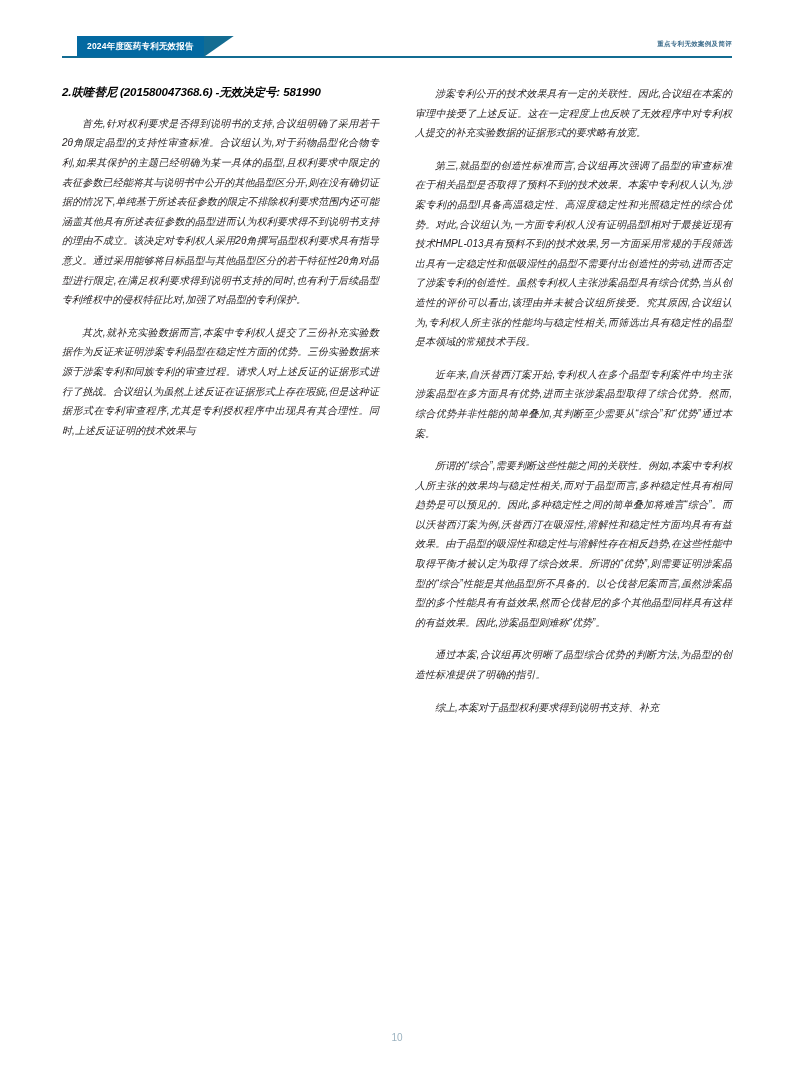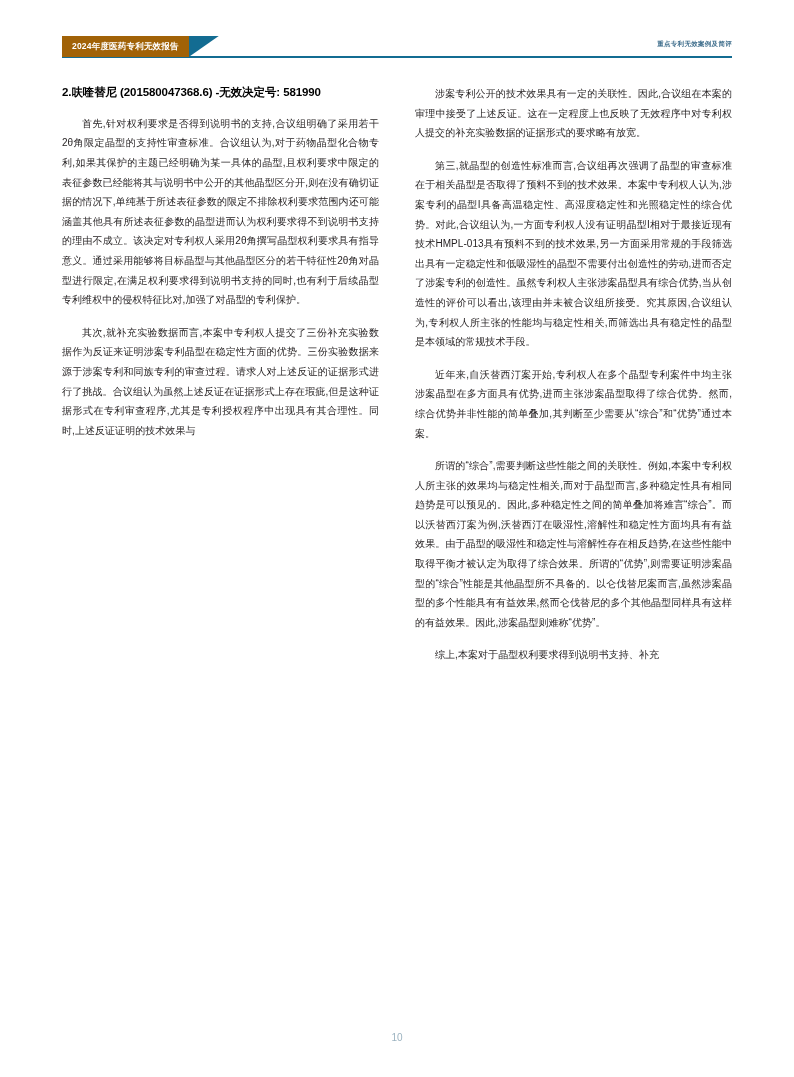--- a/index.html
+++ b/index.html
@@ -26,24 +26,24 @@
   
   .header {
     position: absolute;
     left: 0;
     top: 36px;
     width: 794px;
     height: 30px;
   }
   .header-tab {
     position: absolute;
-    left: 62px;
+    left: 77px;
     top: 0px;
     height: 21px;
-    background: #a16207;
+    background: #0369a1;
     display: flex;
     align-items: center;
     padding: 0 10px 0 10px;
     box-sizing: border-box;
   }
   .header-tab-label {
     font-size: 8.5px;
     font-weight: bold;
     color: #ffffff;
     letter-spacing: 0.2px;
@@ -84,20 +84,21 @@
     position: absolute;
     left: 62px;
     top: 84px;
     width: 670px;
     display: flex;
     gap: 36px;
   }
   .col {
     width: 317px;
     flex: 0 0 317px;
+    font-style: italic;
   }
 
   .section-title {
     font-size: 11.5px;
     font-weight: bold;
     line-height: 1.55;
     color: #000000;
     margin: 0 0 12px 0;
     letter-spacing: -0.1px;
   }
@@ -147,20 +148,21 @@
 
       <p class="para">首先,针对权利要求是否得到说明书的支持,合议组明确了采用若干2θ角限定晶型的支持性审查标准。合议组认为,对于药物晶型化合物专利,如果其保护的主题已经明确为某一具体的晶型,且权利要求中限定的表征参数已经能将其与说明书中公开的其他晶型区分开,则在没有确切证据的情况下,单纯基于所述表征参数的限定不排除权利要求范围内还可能涵盖其他具有所述表征参数的晶型进而认为权利要求得不到说明书支持的理由不成立。该决定对专利权人采用2θ角撰写晶型权利要求具有指导意义。通过采用能够将目标晶型与其他晶型区分的若干特征性2θ角对晶型进行限定,在满足权利要求得到说明书支持的同时,也有利于后续晶型专利维权中的侵权特征比对,加强了对晶型的专利保护。</p>
       <p class="para">其次,就补充实验数据而言,本案中专利权人提交了三份补充实验数据作为反证来证明涉案专利晶型在稳定性方面的优势。三份实验数据来源于涉案专利和同族专利的审查过程。请求人对上述反证的证据形式进行了挑战。合议组认为虽然上述反证在证据形式上存在瑕疵,但是这种证据形式在专利审查程序,尤其是专利授权程序中出现具有其合理性。同时,上述反证证明的技术效果与</p>
     </div>
 
     <div class="col">
       <p class="para">涉案专利公开的技术效果具有一定的关联性。因此,合议组在本案的审理中接受了上述反证。这在一定程度上也反映了无效程序中对专利权人提交的补充实验数据的证据形式的要求略有放宽。</p>
       <p class="para">第三,就晶型的创造性标准而言,合议组再次强调了晶型的审查标准在于相关晶型是否取得了预料不到的技术效果。本案中专利权人认为,涉案专利的晶型I具备高温稳定性、高湿度稳定性和光照稳定性的综合优势。对此,合议组认为,一方面专利权人没有证明晶型I相对于最接近现有技术HMPL-013具有预料不到的技术效果,另一方面采用常规的手段筛选出具有一定稳定性和低吸湿性的晶型不需要付出创造性的劳动,进而否定了涉案专利的创造性。虽然专利权人主张涉案晶型具有综合优势,当从创造性的评价可以看出,该理由并未被合议组所接受。究其原因,合议组认为,专利权人所主张的性能均与稳定性相关,而筛选出具有稳定性的晶型是本领域的常规技术手段。</p>
       <p class="para">近年来,自沃替西汀案开始,专利权人在多个晶型专利案件中均主张涉案晶型在多方面具有优势,进而主张涉案晶型取得了综合优势。然而,综合优势并非性能的简单叠加,其判断至少需要从“综合”和“优势”通过本案。</p>
       <p class="para">所谓的“综合”,需要判断这些性能之间的关联性。例如,本案中专利权人所主张的效果均与稳定性相关,而对于晶型而言,多种稳定性具有相同趋势是可以预见的。因此,多种稳定性之间的简单叠加将难言“综合”。而以沃替西汀案为例,沃替西汀在吸湿性,溶解性和稳定性方面均具有有益效果。由于晶型的吸湿性和稳定性与溶解性存在相反趋势,在这些性能中取得平衡才被认定为取得了综合效果。所谓的“优势”,则需要证明涉案晶型的“综合”性能是其他晶型所不具备的。以仑伐替尼案而言,虽然涉案晶型的多个性能具有有益效果,然而仑伐替尼的多个其他晶型同样具有这样的有益效果。因此,涉案晶型则难称“优势”。</p>
+      <p class="para">通过本案,合议组再次明晰了晶型综合优势的判断方法,为晶型的创造性标准提供了明确的指引。</p>
       <p class="para">综上,本案对于晶型权利要求得到说明书支持、补充</p>
     </div>
 
   </div>
 
   <div class="page-number">10</div>
 
 </div>
 
 </body></html>

